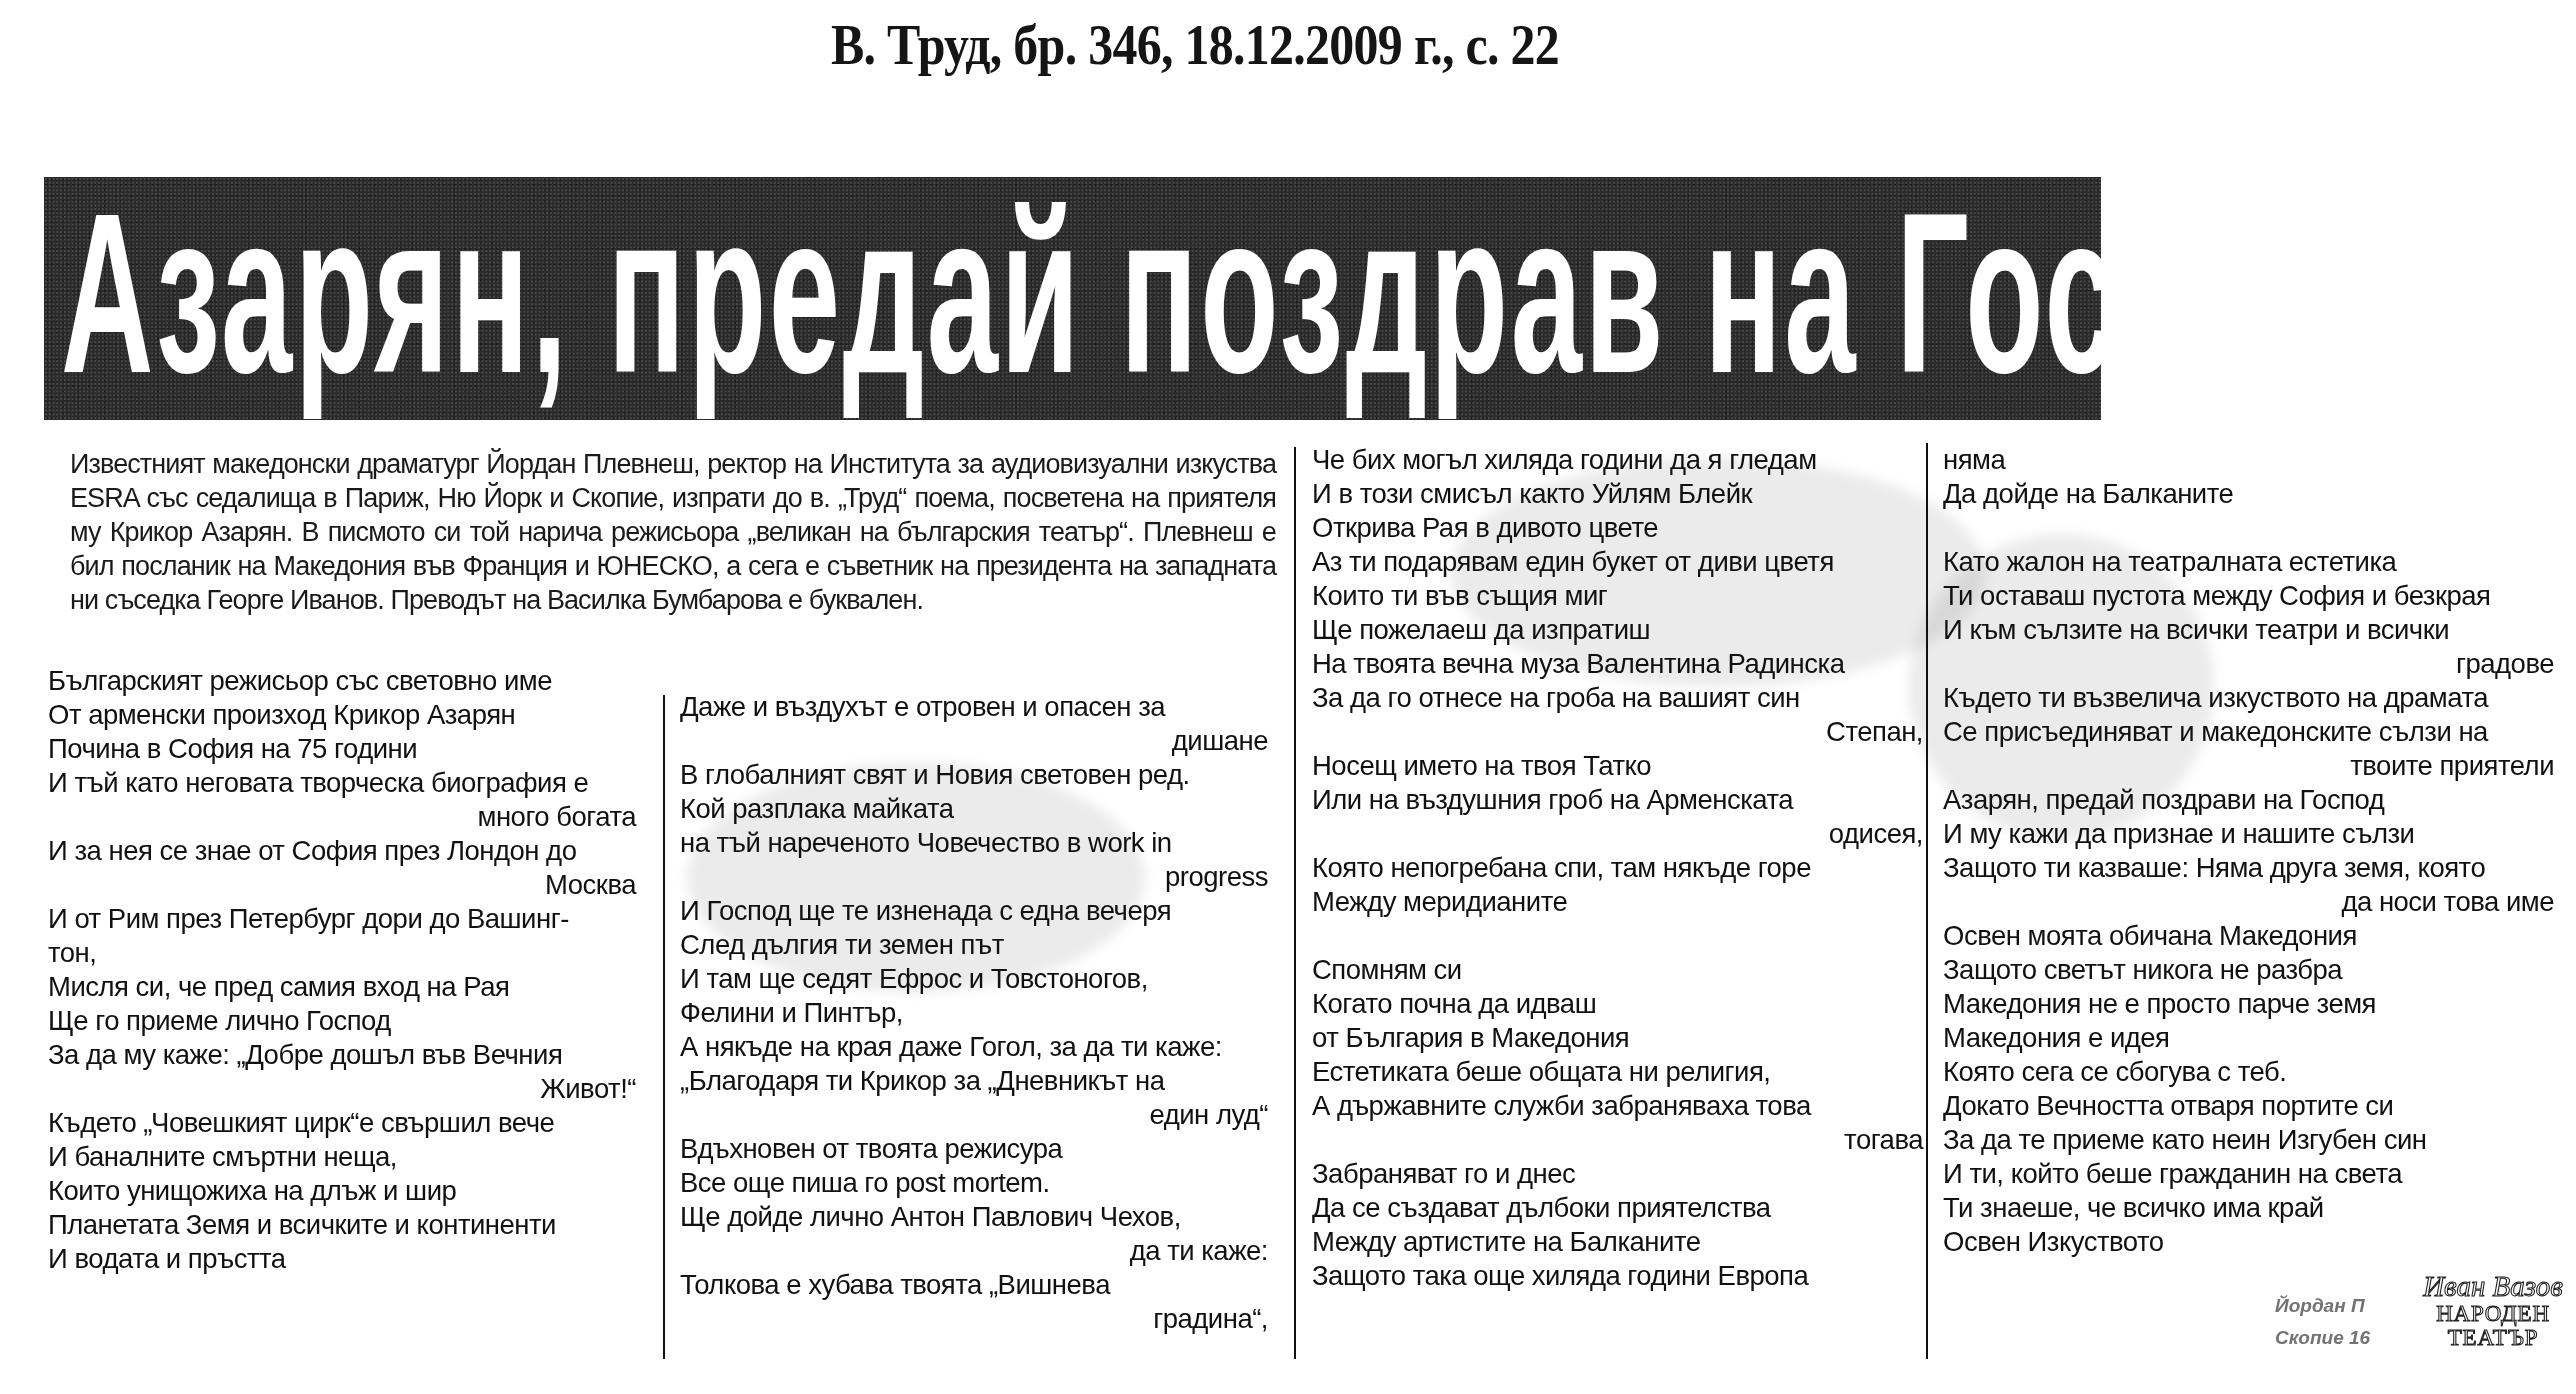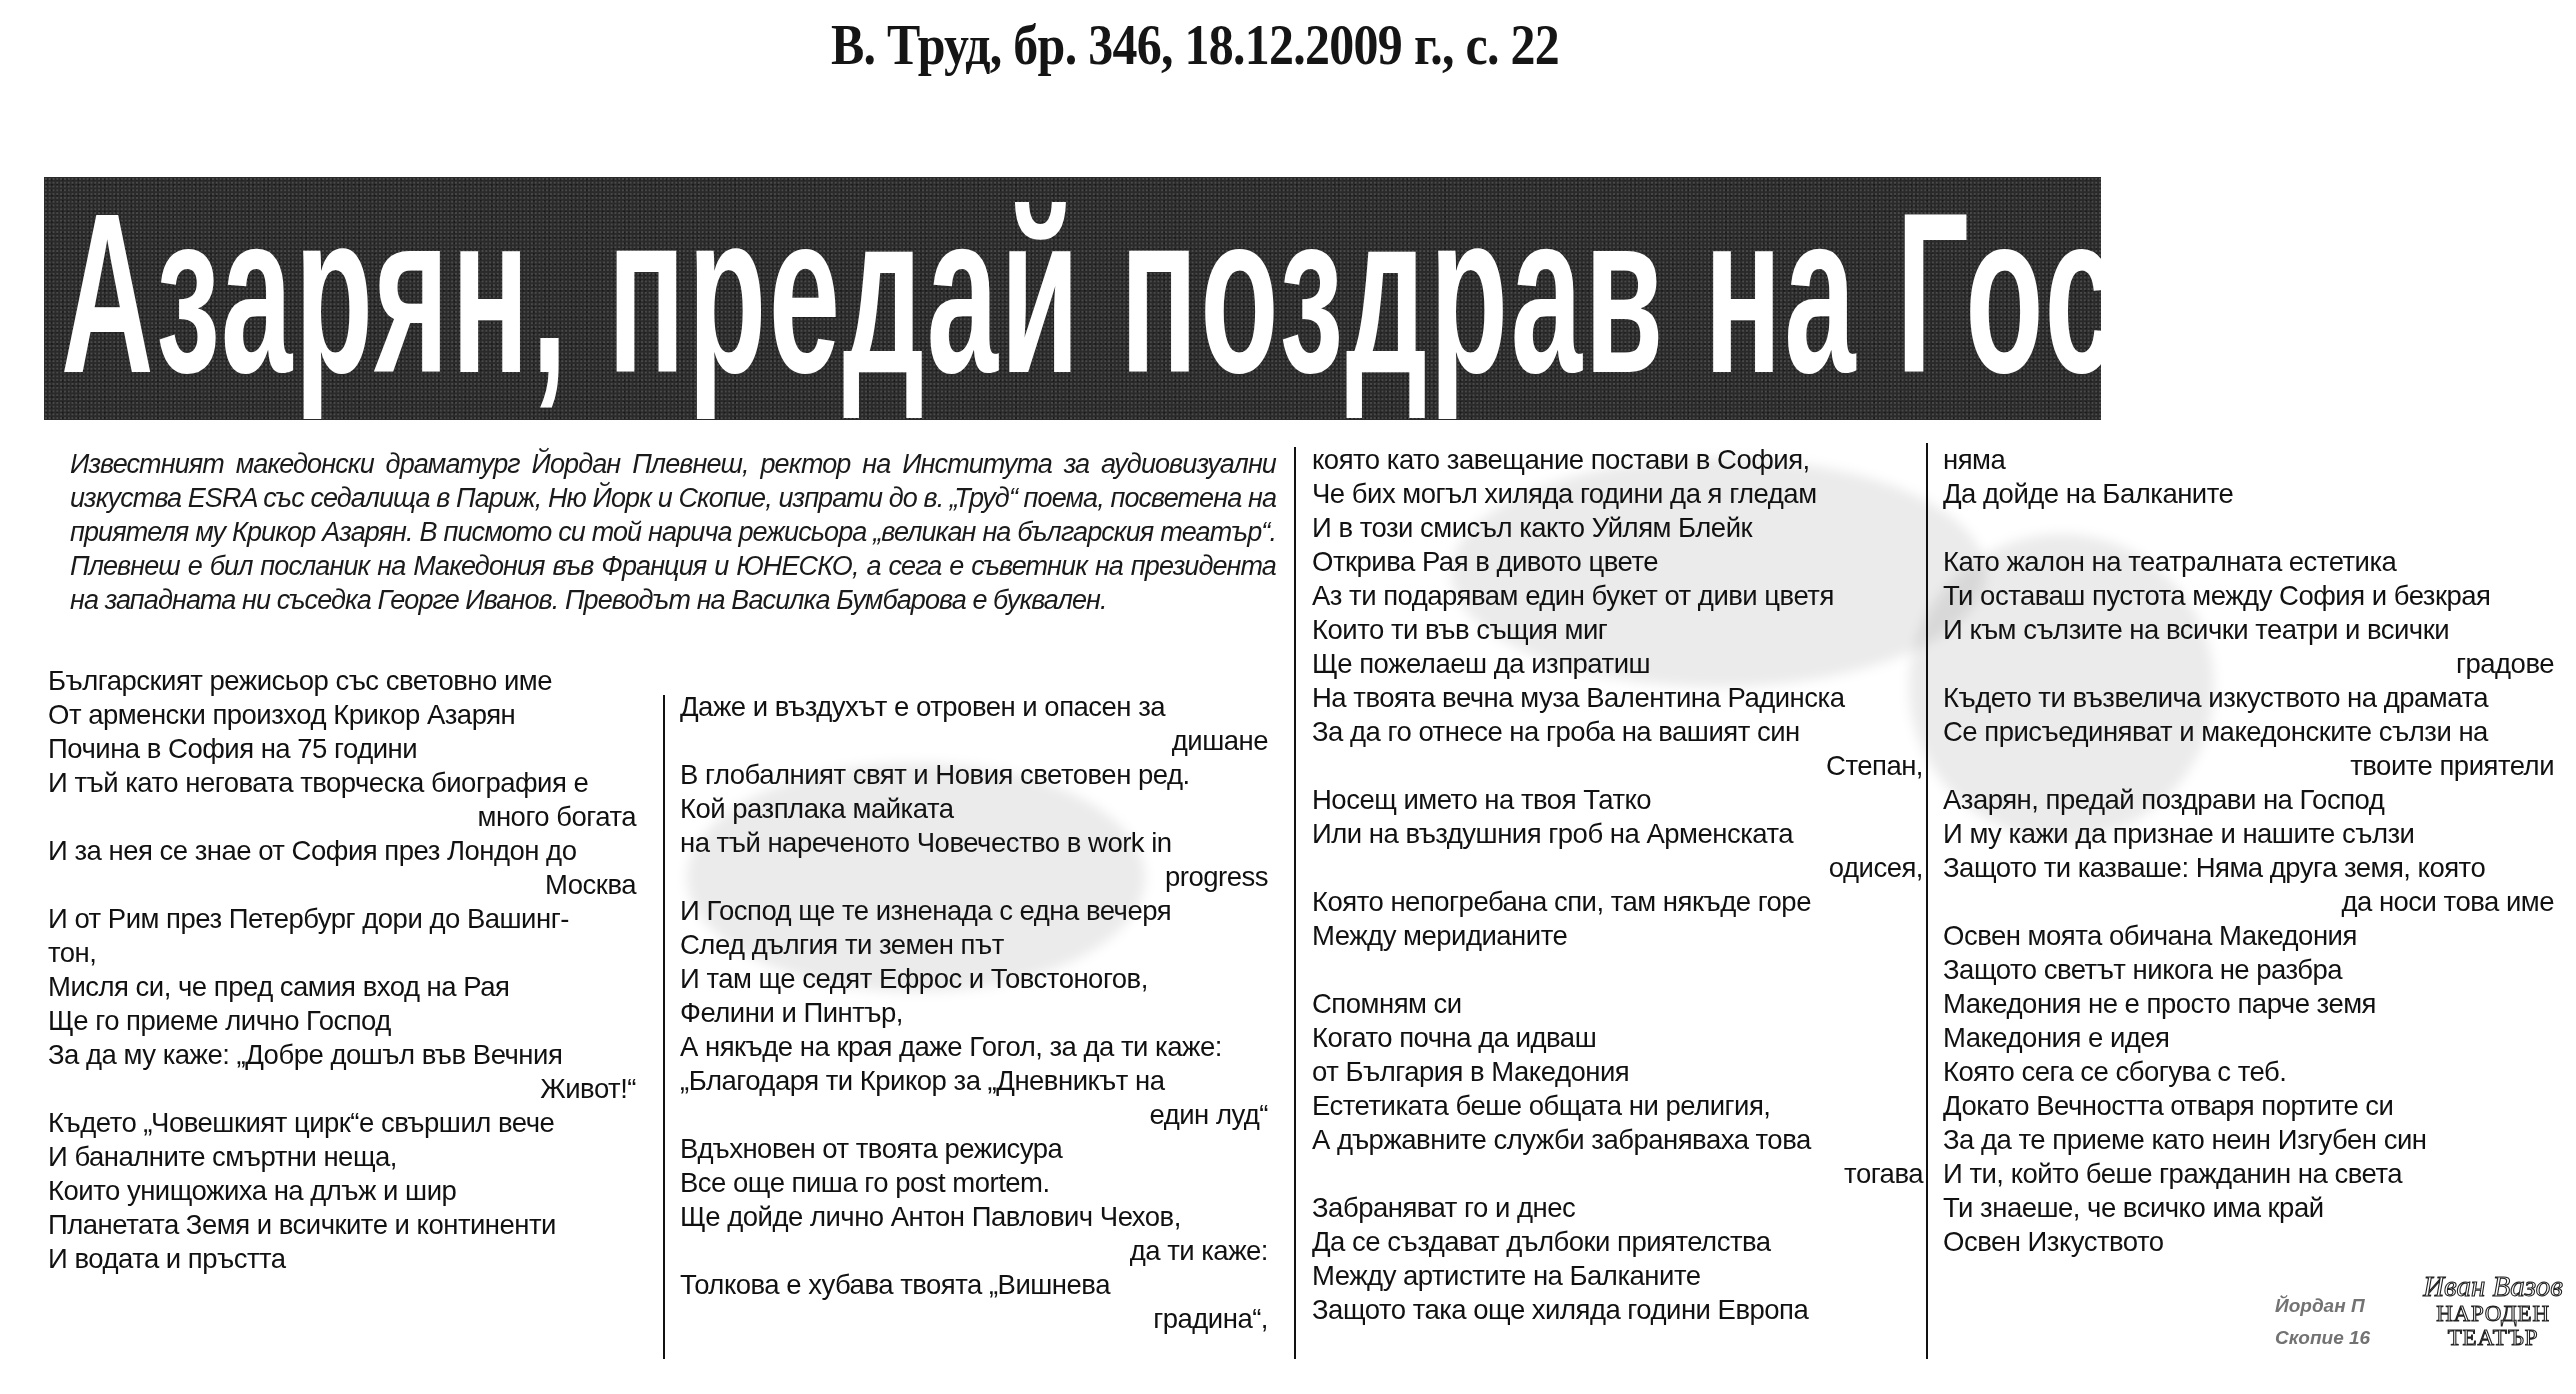--- a/index.html
+++ b/index.html
@@ -22,21 +22,21 @@
   }
   .banner-title {
     position:absolute; left:0; top:-13.7px; width:100%;
     font-family:"Liberation Sans", "DejaVu Sans", sans-serif; font-weight:bold;
     font-size:229px; line-height:260px; color:#ffffff; white-space:nowrap;
     transform:scaleX(0.56); transform-origin:0 0; letter-spacing:4.6px;
     padding-left:30.5px;
   }
   .intro {
     position:absolute; left:70px; top:447px; width:1206px;
-    font-family:"Liberation Sans", "DejaVu Sans", sans-serif; font-style:italic;
+    font-family:"Liberation Sans", "DejaVu Sans", sans-serif; 
     font-size:27px; line-height:34px; text-align:justify; color:#1a1a1a;
     letter-spacing:-0.9px;
   }
   .col {
     position:absolute; top:0;
     font-family:"Liberation Sans", "DejaVu Sans", sans-serif;
     font-size:27.5px; line-height:34px; color:#111; letter-spacing:-0.5px;
   }
   .col .line { white-space:nowrap; height:34px; }
   .col .line.right { text-align:right; }
@@ -117,21 +117,20 @@
     <div class="line">„Благодаря ти Крикор за „Дневникът на</div>
     <div class="line right">един луд“</div>
     <div class="line">Вдъхновен от твоята режисура</div>
     <div class="line">Все още пиша го post mortem.</div>
     <div class="line">Ще дойде лично Антон Павлович Чехов,</div>
     <div class="line right">да ти каже:</div>
     <div class="line">Толкова е хубава твоята „Вишнева</div>
     <div class="line right">градина“,</div>
   </div>
 <div class="col col3">
-    <div class="line">която като завещание постави в София,</div>
     <div class="line">Че бих могъл хиляда години да я гледам</div>
     <div class="line">И в този смисъл както Уйлям Блейк</div>
     <div class="line">Открива Рая в дивото цвете</div>
     <div class="line">Аз ти подарявам един букет от диви цветя</div>
     <div class="line">Които ти във същия миг</div>
     <div class="line">Ще пожелаеш да изпратиш</div>
     <div class="line">На твоята вечна муза Валентина Радинска</div>
     <div class="line">За да го отнесе на гроба на вашият син</div>
     <div class="line right">Степан,</div>
     <div class="line">Носещ името на твоя Татко</div>

